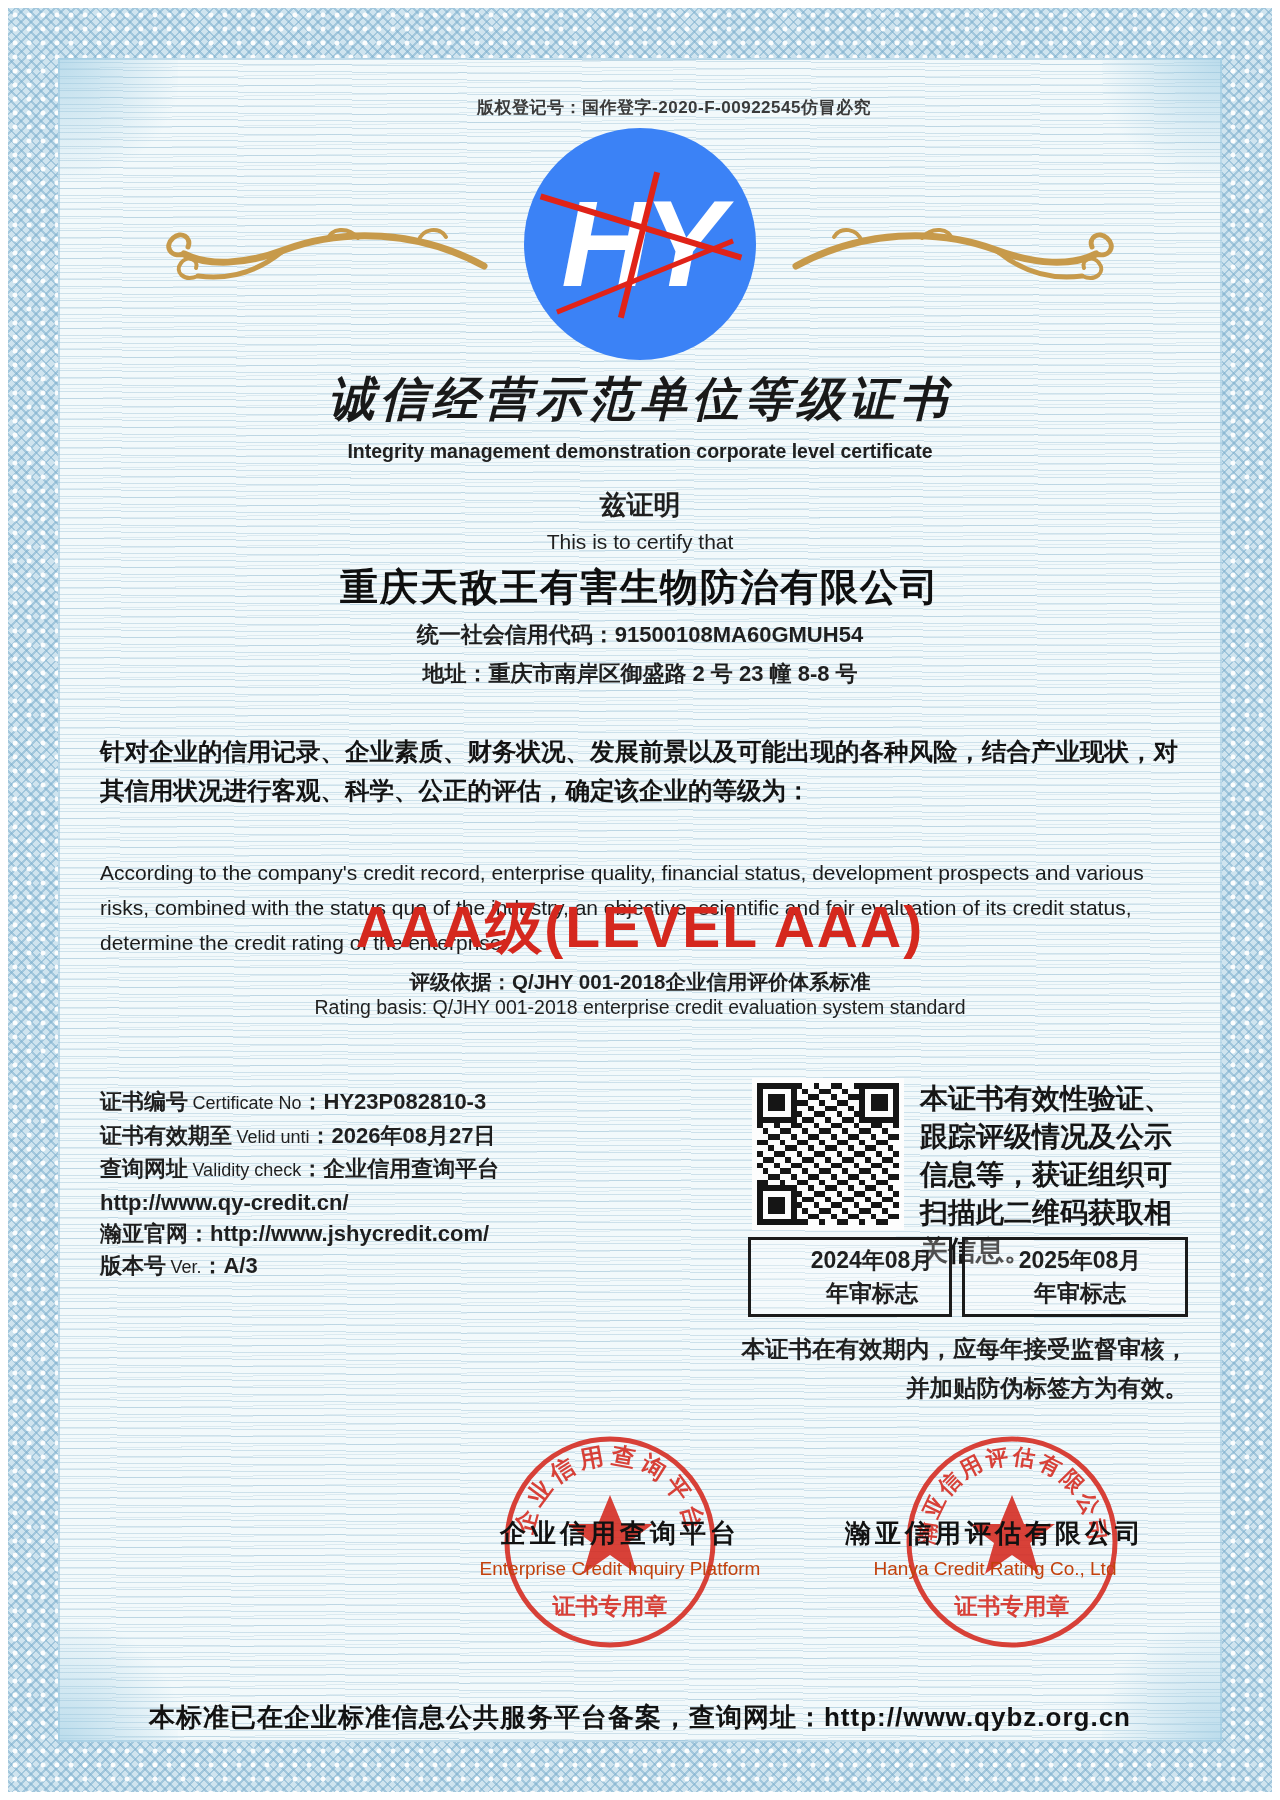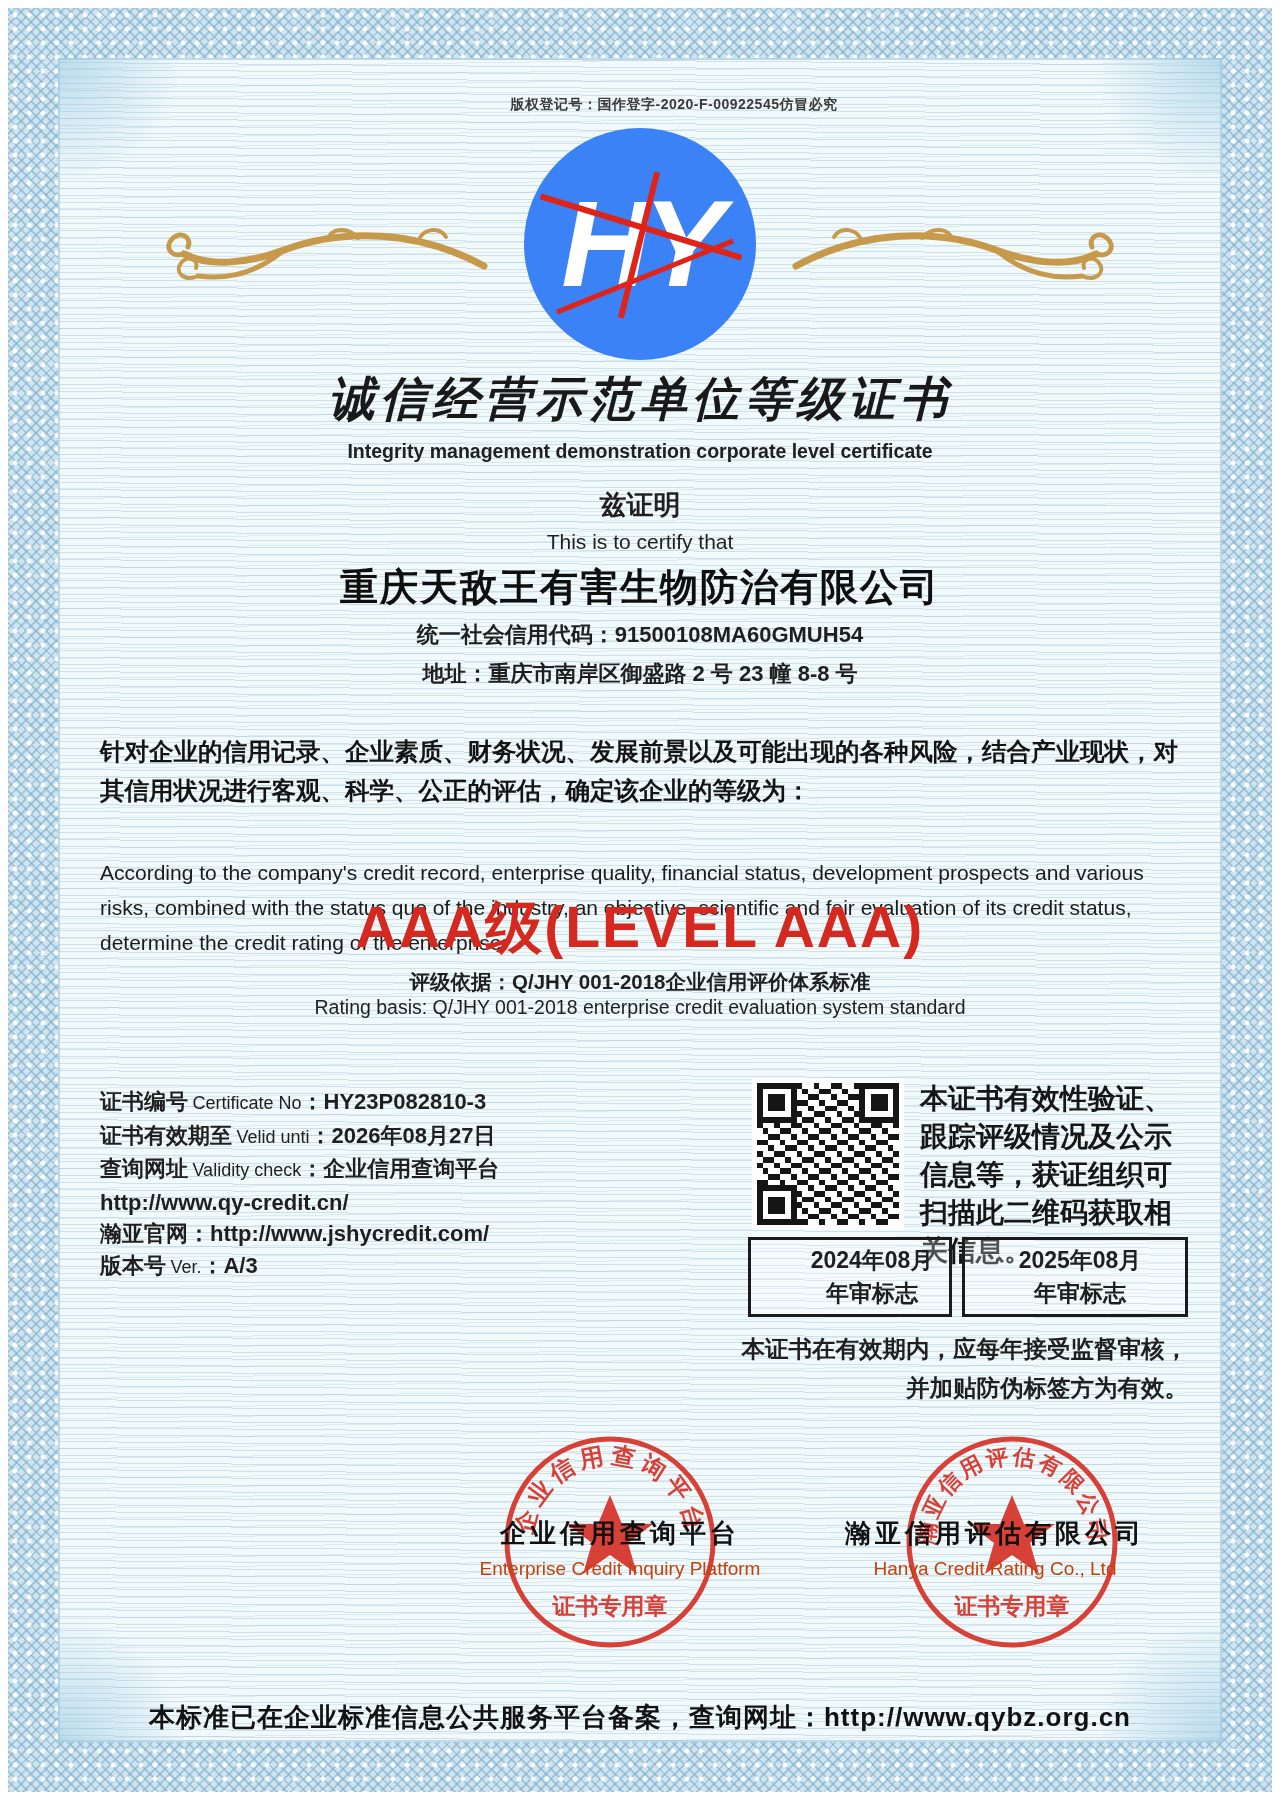--- a/index.html
+++ b/index.html
@@ -20,21 +20,21 @@
     box-shadow:inset 0 0 0 2px rgba(150,195,220,.55);}
   .corner{position:absolute;width:120px;height:120px;pointer-events:none;}
   .corner.tl{top:58px;left:58px;background:radial-gradient(circle at 0 0, rgba(150,200,225,.6), rgba(150,200,225,0) 75%);}
   .corner.tr{top:58px;right:58px;background:radial-gradient(circle at 100% 0, rgba(150,200,225,.6), rgba(150,200,225,0) 75%);}
   .corner.bl{bottom:58px;left:58px;background:radial-gradient(circle at 0 100%, rgba(150,200,225,.6), rgba(150,200,225,0) 75%);}
   .corner.br{bottom:58px;right:58px;background:radial-gradient(circle at 100% 100%, rgba(150,200,225,.6), rgba(150,200,225,0) 75%);}
 
   .abs{position:absolute;}
   .ctr{left:0;right:0;text-align:center;}
 
-  .copyright{top:96px;padding-left:68px;font-size:14px;font-weight:600;color:#3a3a3a;letter-spacing:.5px;}
+  .copyright{top:96px;padding-left:68px;font-size:17px;font-weight:600;color:#3a3a3a;letter-spacing:.5px;}
 
   .logo{top:128px;left:524px;width:232px;height:232px;border-radius:50%;background:#3b82f6;
         display:flex;align-items:center;justify-content:center;z-index:2;}
   .logo .hy{font-size:122px;font-weight:900;color:#fff;letter-spacing:-6px;font-style:italic;line-height:1;}
   .crack{position:absolute;background:#e02318;}
   .crack.c1{width:210px;height:6px;top:96px;left:12px;transform:rotate(17deg);}
   .crack.c2{width:190px;height:5px;top:146px;left:26px;transform:rotate(-22deg);}
   .crack.c3{width:6px;height:150px;top:42px;left:112px;transform:rotate(14deg);}
 
   .flourish{top:216px;width:330px;height:92px;}

